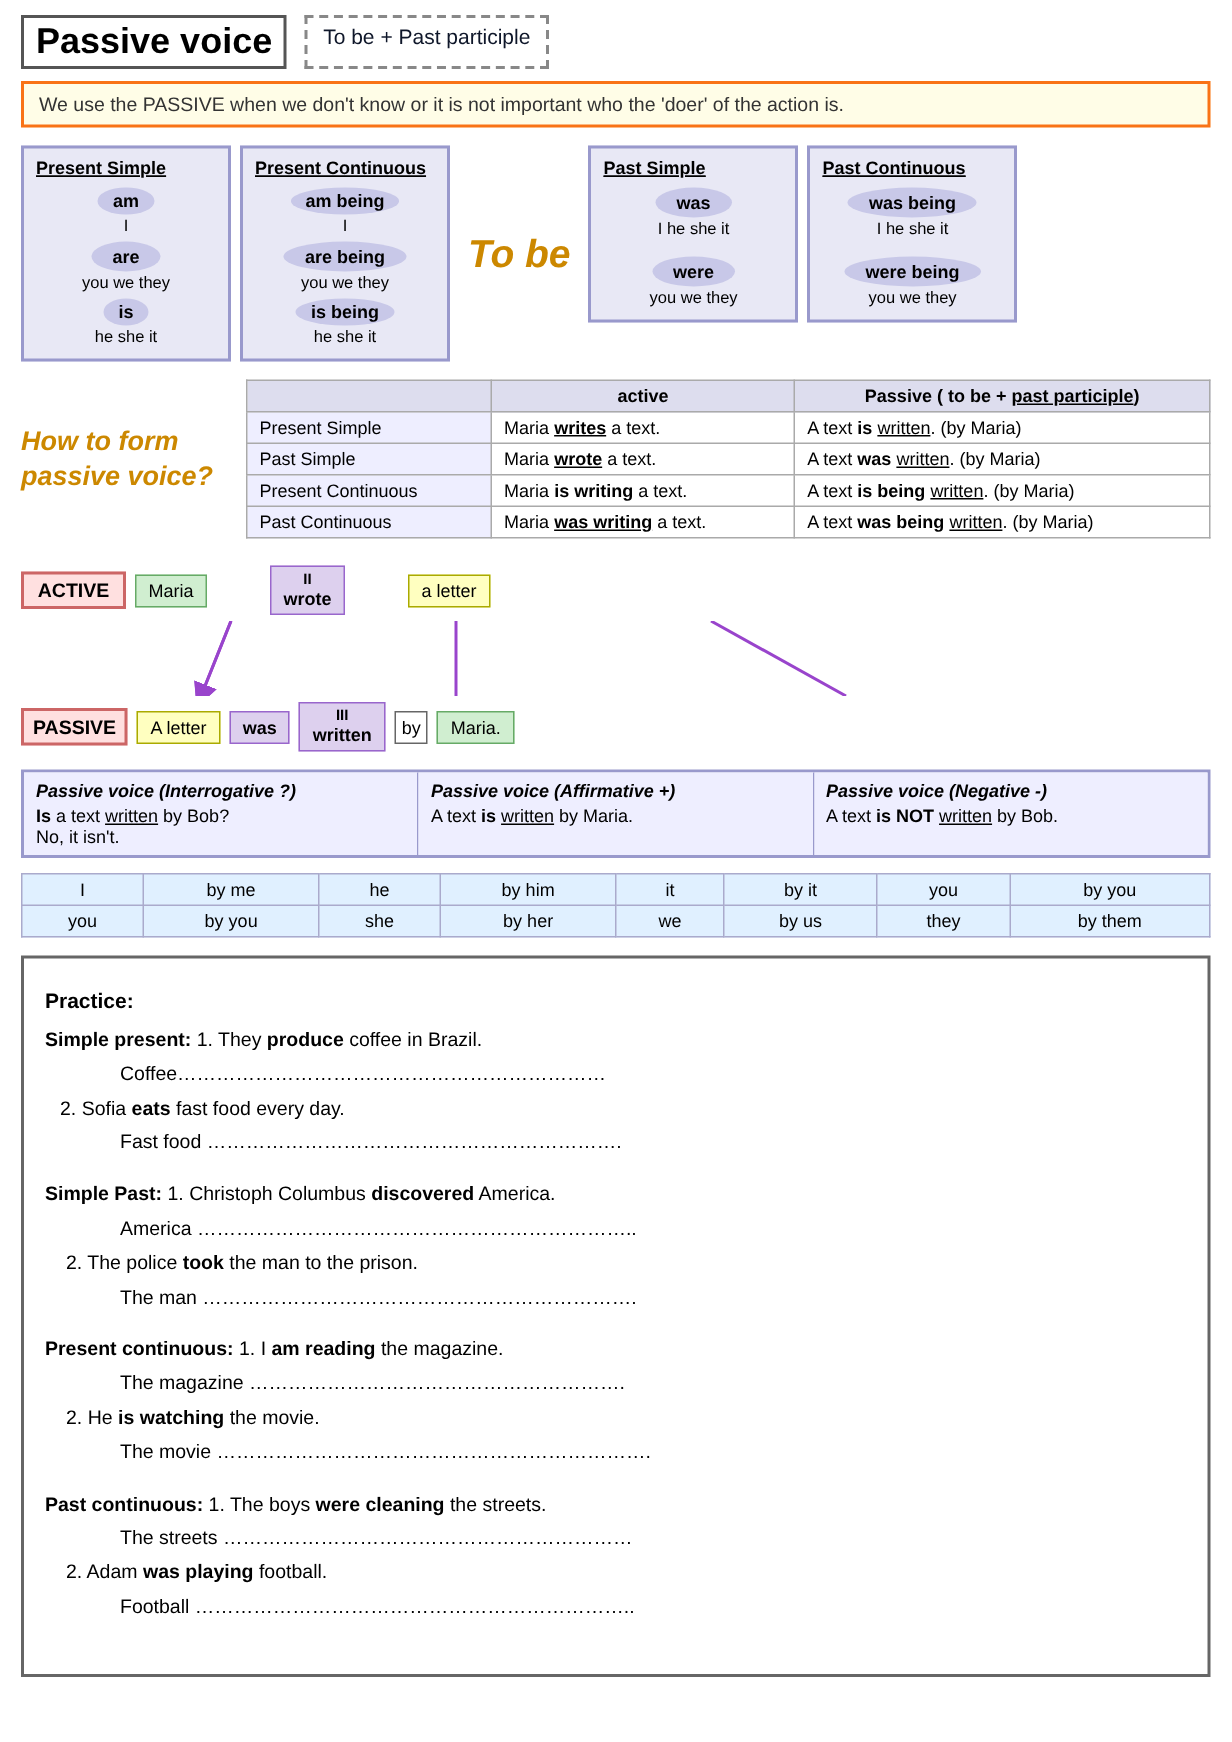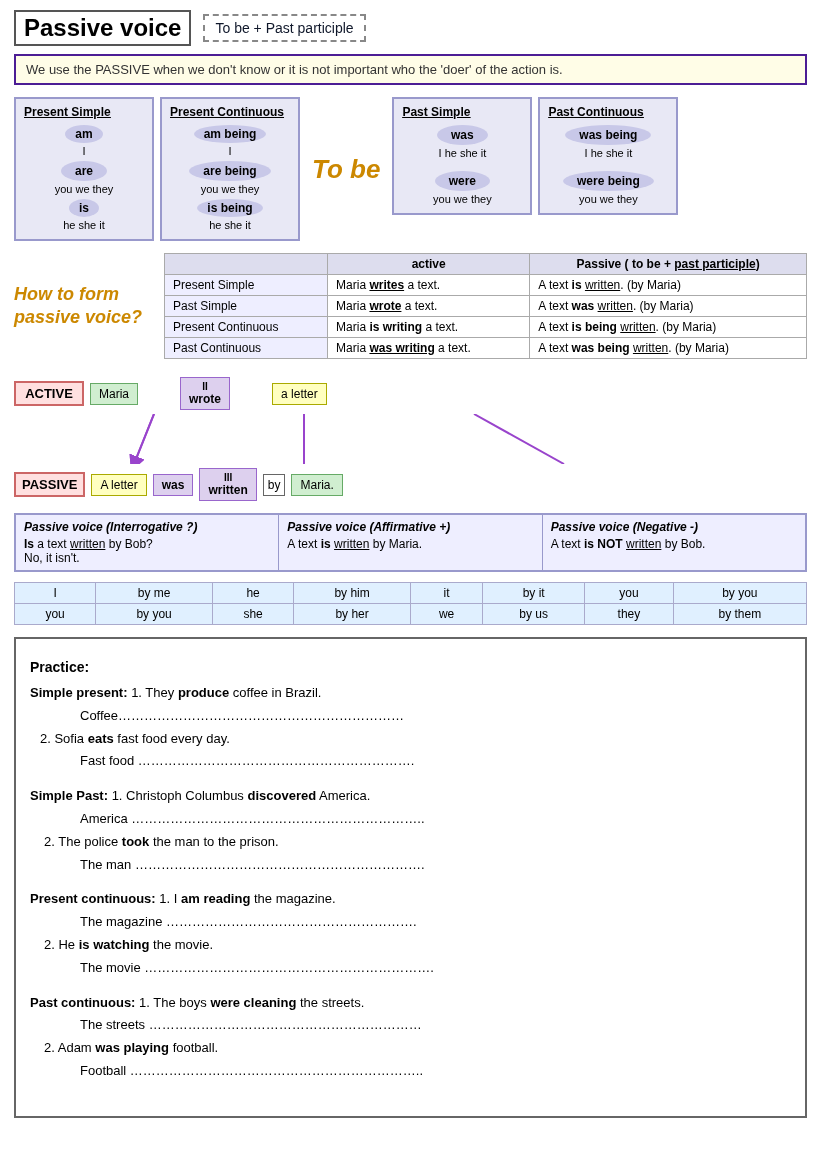--- a/index.html
+++ b/index.html
@@ -9,42 +9,41 @@
       background: #fff;
       width: 821px;
       min-height: 1161px;
       padding: 10px 14px;
       color: #000;
     }
 
     
     .title-area {
       display: flex;
-      align-items: center;
       gap: 12px;
       margin-bottom: 8px;
     }
     .title-main {
       font-size: 24px;
       font-weight: 900;
       color: #000;
       border: 2px solid #555;
       padding: 2px 8px;
       background: #fff;
     }
     .title-sub {
       border: 2px dashed #888;
       padding: 4px 10px;
       font-size: 14px;
       color: #0f172a;
     }
 
     
     .info-box {
-      border: 2px solid #4c1d95;
+      border: 2px solid #f97316;
       background: #fffde7;
       padding: 6px 10px;
       font-size: 13px;
       margin-bottom: 12px;
       color: #333;
     }
 
     
     .tense-area {
       display: flex;

